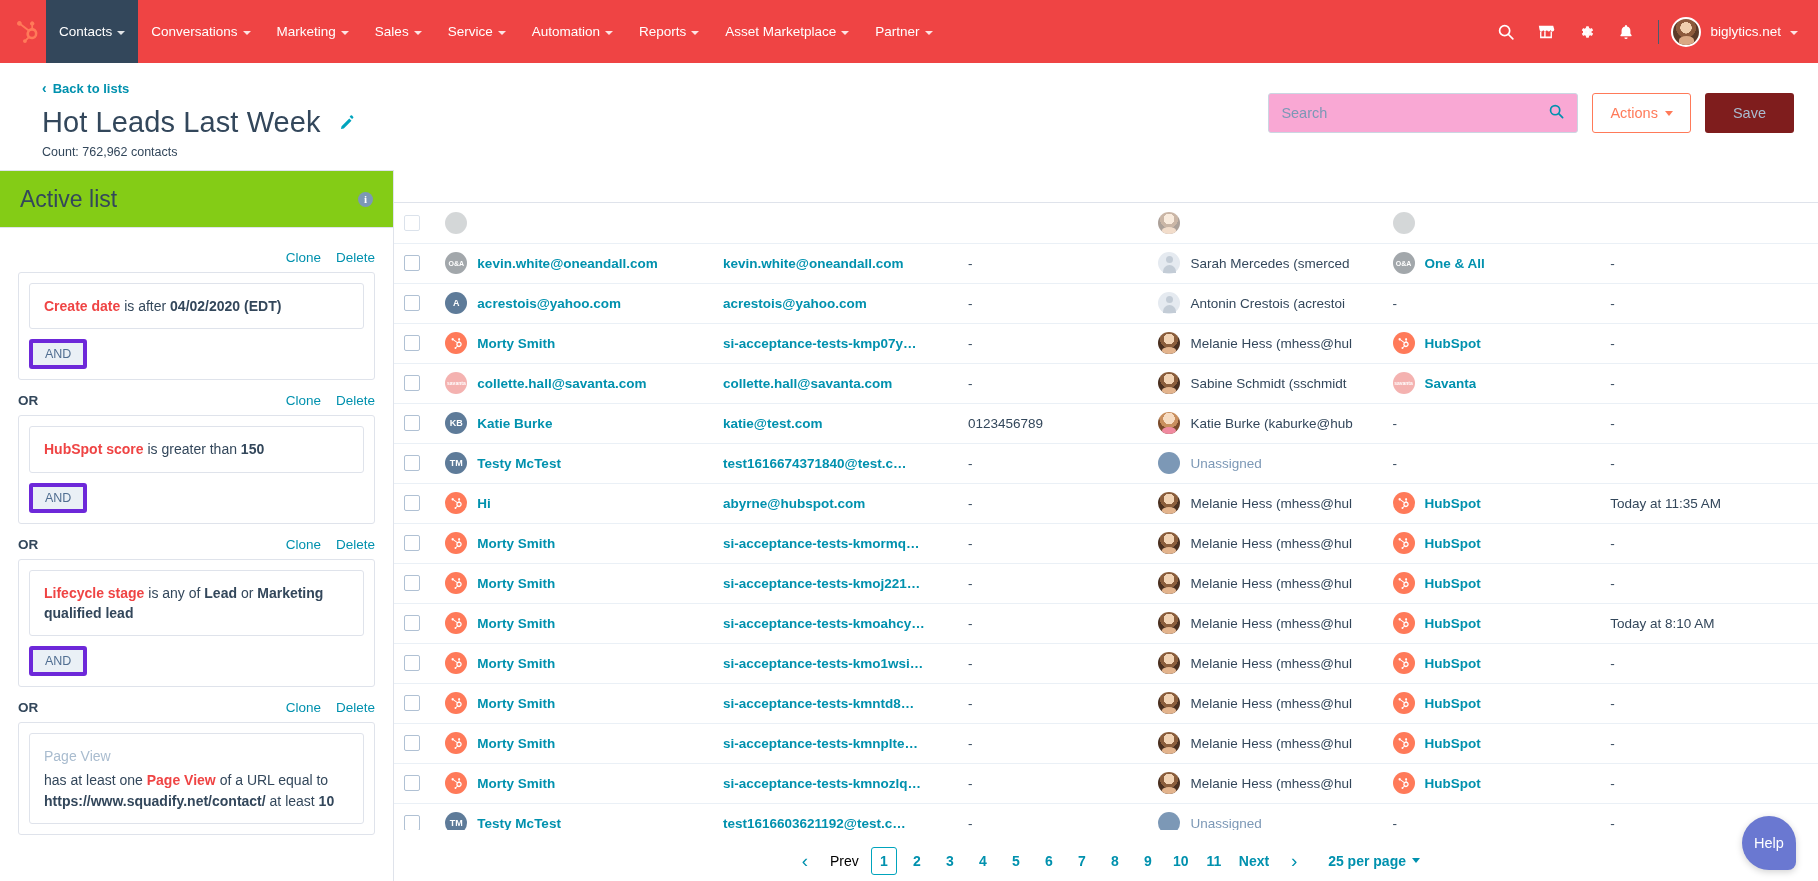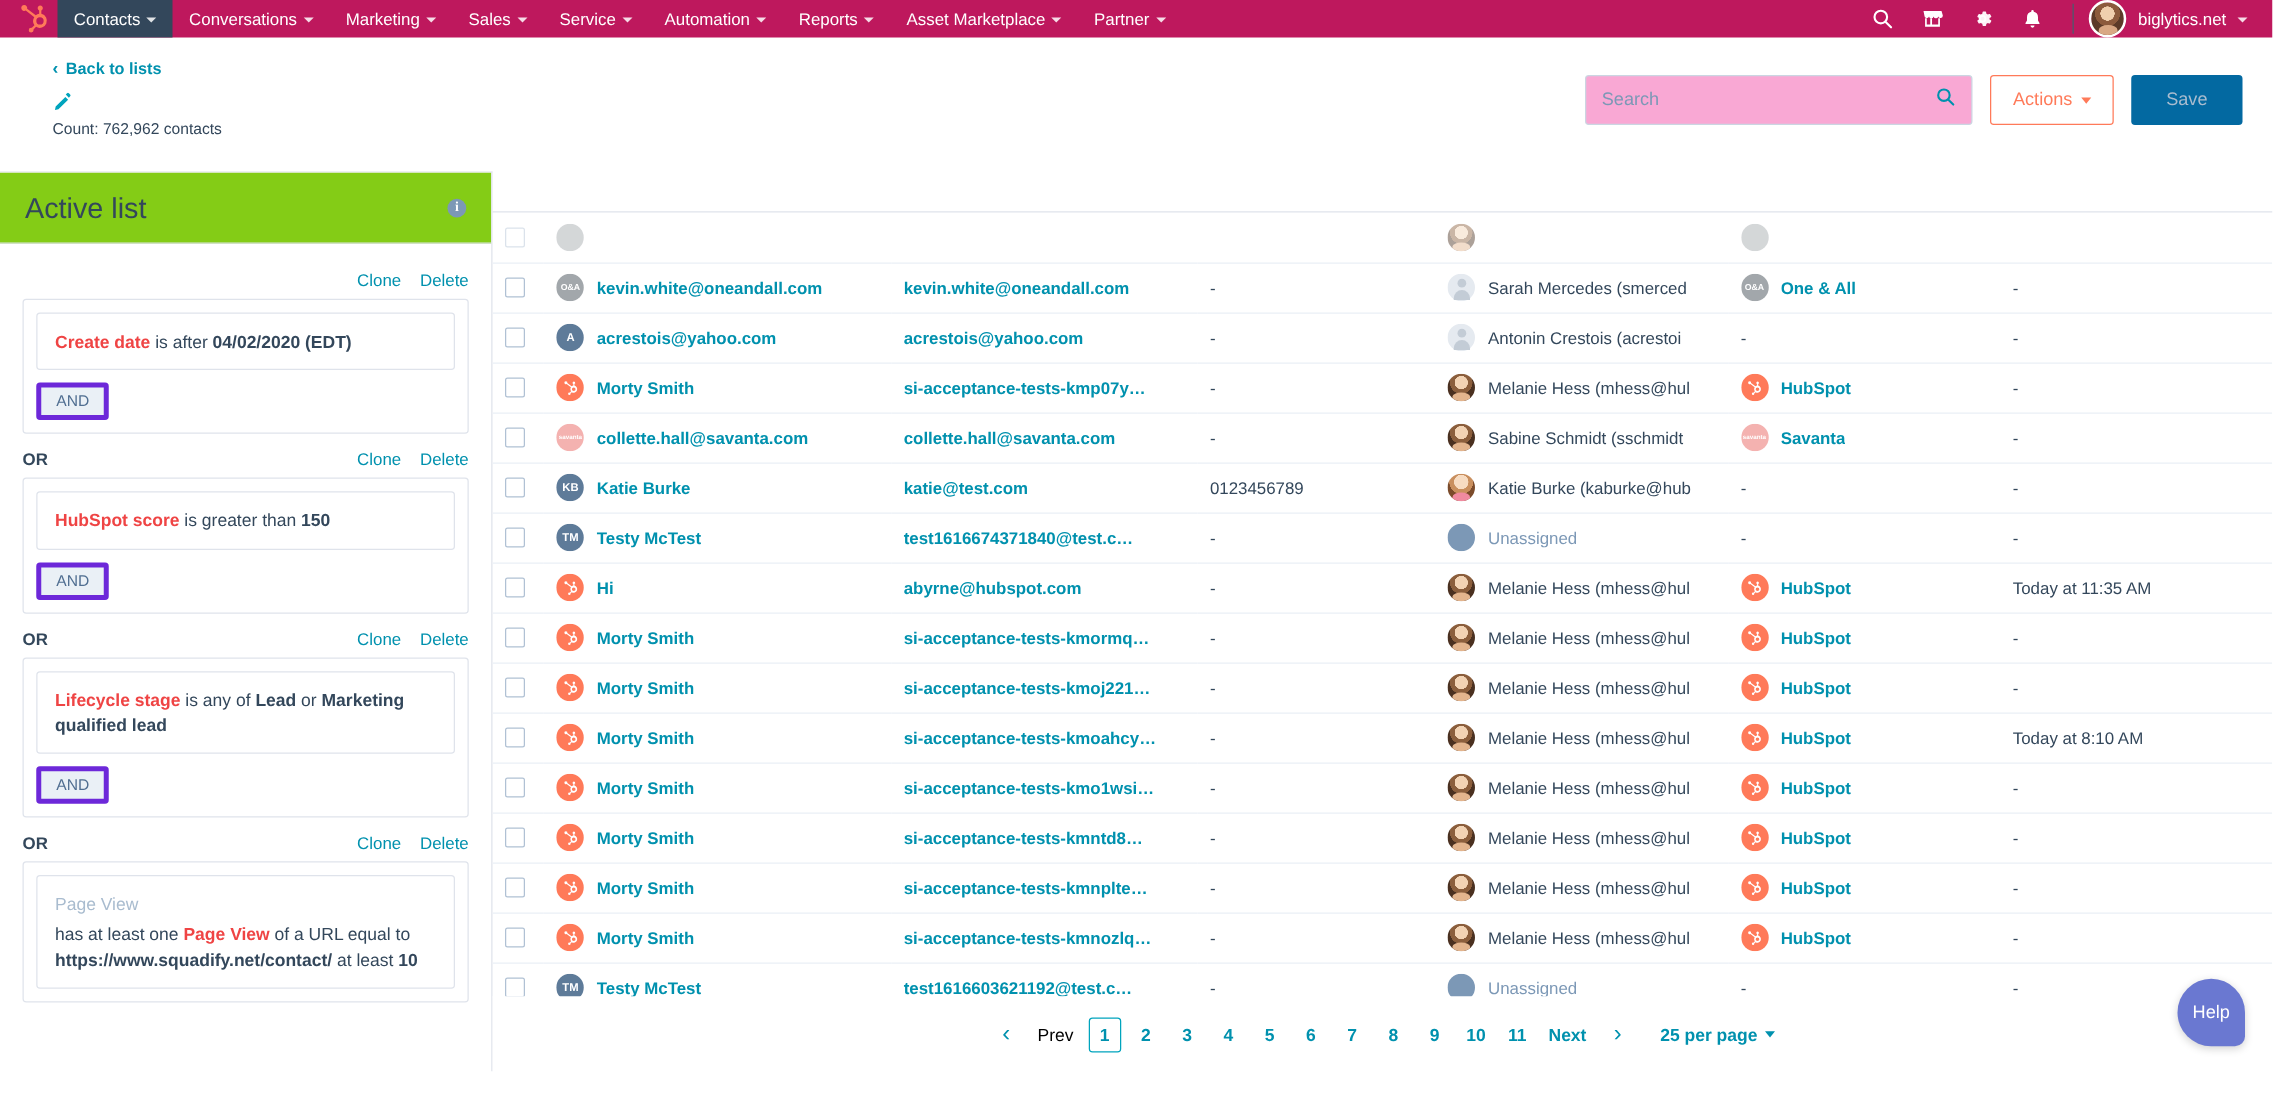--- a/index.html
+++ b/index.html
@@ -6,21 +6,21 @@
   html, body {
     width: 1818px; height: 881px;
     font-family: "Liberation Sans", sans-serif;
     background: #ffffff;
     overflow: hidden;
     -webkit-font-smoothing: antialiased;
   }
 
   
   .topnav {
-    height: 30px; background: #be185d; display: flex;
+    height: 63px; background: #ef4444; display: flex;
     align-items: stretch; position: relative; z-index: 40;
   }
   .logo-wrap {
     width: 46px; display: flex; align-items: center; justify-content: center;
     flex: 0 0 auto; padding-left: 8px;
   }
   .nav-items { display: flex; align-items: stretch; }
   .nav-item {
     display: flex; align-items: center; gap: 5px;
     padding: 0 13px; color: #ffffff; font-size: 13.5px;
@@ -95,21 +95,21 @@
     color: #ff7a59; background: #fff; border-radius: 3px;
     font-size: 14.5px; cursor: pointer; display: flex;
     align-items: center; gap: 7px; font-family: inherit;
   }
   .caret-orange {
     width: 0; height: 0; border-left: 4px solid transparent;
     border-right: 4px solid transparent; border-top: 5px solid #ff7a59;
   }
   .btn-save {
     height: 40px; padding: 0 28px; border: none; border-radius: 3px;
-    background: #0369a1; color: #a9bccf; font-size: 14.5px;
+    background: #7f1d1d; color: #a9bccf; font-size: 14.5px;
     cursor: default; font-family: inherit;
   }
 
   
   .body-split { display: flex; height: 720px; }
 
   
   .sidebar {
     width: 394px; flex: 0 0 394px; border-right: 1px solid #dfe3eb;
     border-top: 1px solid #dfe3eb; background: #fff;
@@ -352,20 +352,21 @@
     </div>
   </div>
 </div>
 
 <div class="page-header">
   <div class="back-link">
     <span class="back-chev">‹</span>
     <span>Back to lists</span>
   </div>
   <div class="title-row">
+    <div class="page-title">Hot Leads Last Week</div>
     <span class="pencil-icon">
       <svg width="17" height="17" viewBox="0 0 20 20" fill="#00a4bd">
         <path d="M3 14.4l-.7 3.3 3.3-.7 9.1-9.1-2.6-2.6L3 14.4zm13.6-9.6a1.2 1.2 0 0 0 0-1.7l-1.2-1.2a1.2 1.2 0 0 0-1.7 0l-1.2 1.2 2.9 2.9z"></path>
       </svg>
     </span>
   </div>
   <div class="count-text">Count: 762,962 contacts</div>
 
   <div class="header-actions">
     <div class="search-box">

